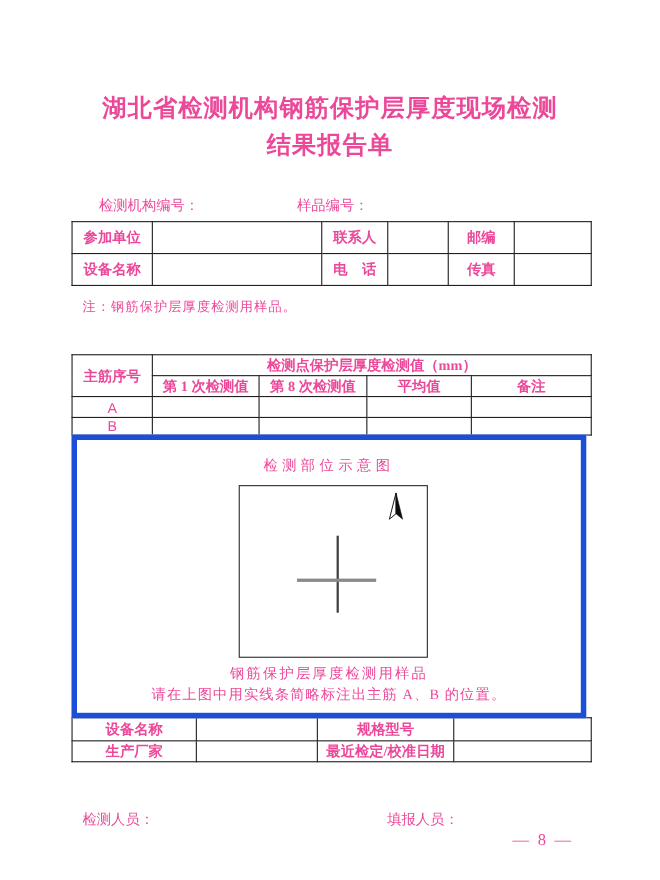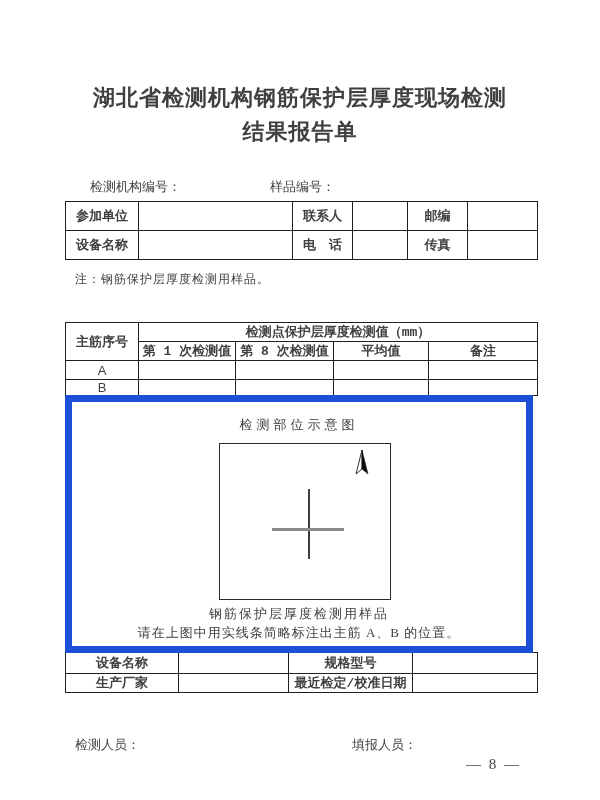--- a/index.html
+++ b/index.html
@@ -1,50 +1,50 @@
 <!DOCTYPE html>
 <html><head>
 <meta charset="utf-8">
 <style>
   * { margin:0; padding:0; box-sizing:border-box; }
   html,body { background:#ffffff; }
   .page {
     position:relative; width:600px; height:800px; background:#ffffff;
-    font-family:"Liberation Serif", serif; color:#404040; overflow:hidden;
+    font-family:"Liberation Serif", serif; color:#ec4899; overflow:hidden;
   }
   .sans { font-family:"Liberation Sans", sans-serif; }
 
   
   .title { position:absolute; top:81px; left:0; width:600px; text-align:center;
            font-weight:bold; font-size:22px; line-height:34px; letter-spacing:1px; }
 
   
   .meta-label { position:absolute; top:178px; font-size:13px; }
   .meta-agency { left:75px;margin-left:15px; }
   .meta-sample { left:270px; }
 
   
   table { border-collapse:collapse; table-layout:fixed; width:472px; }
   td, th { border:1px solid #1f1f1f; font-size:13px; font-weight:normal;
            text-align:center; vertical-align:middle; padding:0 2px; overflow:hidden; }
-  .lbl { font-family:Liberation Mono, monospace; font-weight:600; }
+  .lbl { font-family:Liberation Serif, serif; font-weight:600; }
 
   .info-table { position:absolute; left:65px; top:201px; }
   .info-table tr { height:29px; }
 
   .note { position:absolute; left:75px; top:271px; font-size:12px; letter-spacing:1px; }
 
   .big-block { position:absolute; left:65px; top:322px; width:472px; }
   .result-table .r1 { height:19px; }
   .result-table .r2 { height:17px; }
   .result-table .r3 { height:19px; }
   .result-table .r4 { height:15px; }
 
   .diagram-row { position:relative; width:468px; height:258px;
-                 border:7px solid #1d4ed8; margin-top:-1px; background:#fff; }
+                 border:5px solid #1d4ed8; margin-top:-1px; background:#fff; }
   .diagram-title { position:absolute; top:14px; left:0; width:100%; text-align:center;
                    font-size:13px; letter-spacing:4px; }
   .sample-box { position:absolute; left:147px; top:41px; width:172px; height:157px;
                 border:1px solid #2a2a2a; background:#fff; }
   .north-arrow { position:absolute; top:6px; right:20px; width:16px; height:25px; }
   .cross-v { position:absolute; left:88px; top:45px; width:2px; height:70px; background:#3d3d3d; }
   .cross-h { position:absolute; left:52px; top:84px; width:72px; height:3px; background:#8a8a8a; }
   .diagram-cap1 { position:absolute; top:203px; left:0; width:100%; text-align:center;
                   font-size:13px; letter-spacing:2px; }
   .diagram-cap2 { position:absolute; top:222px; left:0; width:100%; text-align:center;

